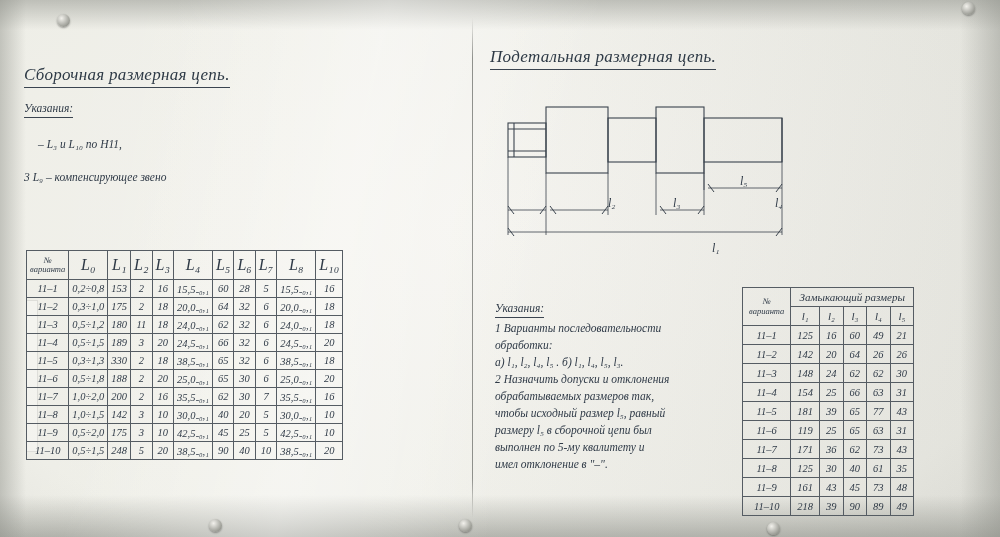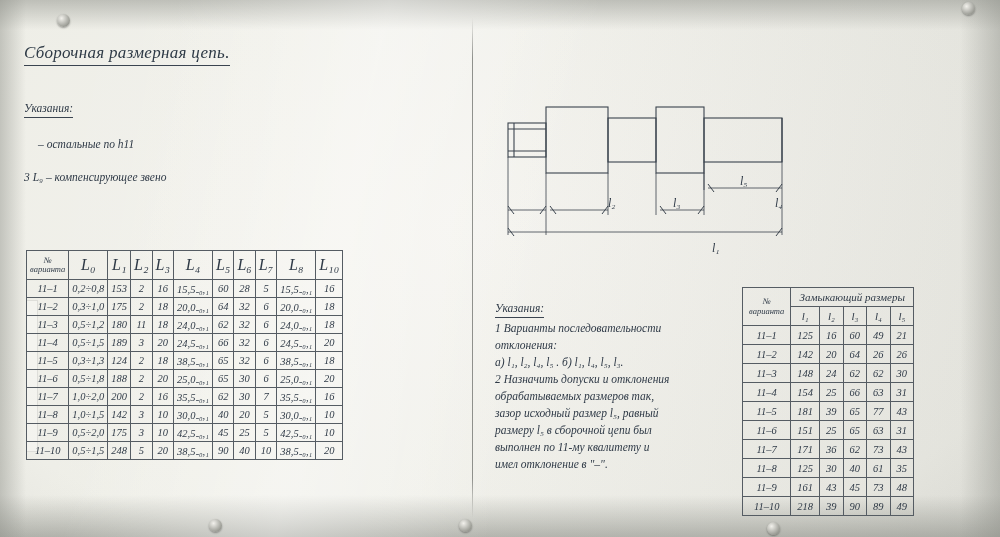--- a/index.html
+++ b/index.html
@@ -165,28 +165,28 @@
 
   <div class="tape" style="left:26px; top:300px; width:10px; height:150px;"></div>
   <div class="pin" style="left:57px; top:14px;"></div>
   <div class="pin" style="left:962px; top:2px;"></div>
   <div class="pin" style="left:209px; top:519px;"></div>
   <div class="pin" style="left:459px; top:519px;"></div>
   <div class="pin" style="left:767px; top:522px;"></div>
 
   <div class="divider"></div>
 
-  <h1 class="title" style="left:24px; top:43px;">
+  <h1 class="title" style="left:24px; top:65px;">
     <span class="underline">Сборочная размерная цепь.</span>
   </h1>
 
   <div class="notes" style="left:24px; top:100px; width:430px;">
     <span class="hdr">Указания:</span><br>
     <br>
-    <span class="ind">– остальные по h11</span>
+    <span class="ind">– L₃ и L₁₀ по H11,</span>
     <br>
     <span>3 L₉ – компенсирующее звено</span>
   </div>
 
   <table id="main-table">
     <thead>
       <tr>
         <th class="hvar">№<br>варианта</th>
       <th>L₀</th>
           <th>L₁</th>
@@ -249,21 +249,21 @@
           <td class="val">24,5₋₀,₁</td>
           <td class="val">66</td>
           <td class="val">32</td>
           <td class="val">6</td>
           <td class="val">24,5₋₀,₁</td>
           <td class="val">20</td>
         </tr>
         <tr>
           <td>11–5</td>
           <td class="val">0,3÷1,3</td>
-          <td class="val">124</td>
+          <td class="val">330</td>
           <td class="val">2</td>
           <td class="val">18</td>
           <td class="val">38,5₋₀,₁</td>
           <td class="val">65</td>
           <td class="val">32</td>
           <td class="val">6</td>
           <td class="val">38,5₋₀,₁</td>
           <td class="val">18</td>
         </tr>
         <tr>
@@ -327,20 +327,23 @@
           <td class="val">38,5₋₀,₁</td>
           <td class="val">90</td>
           <td class="val">40</td>
           <td class="val">10</td>
           <td class="val">38,5₋₀,₁</td>
           <td class="val">20</td>
         </tr>
       </tbody>
   </table>
 
+  <h1 class="title" style="left:490px; top:47px;">
+    <span class="underline">Подетальная размерная цепь.</span>
+  </h1>
 
   <svg id="drawing" width="330" height="180" viewBox="0 0 330 180">
     <g fill="none" stroke="#3a434d" stroke-width="1.1">
 
       <rect x="18" y="38" width="38" height="34"></rect>
 
       <rect x="56" y="22" width="62" height="66"></rect>
 
       <rect x="118" y="33" width="48" height="44"></rect>
 
@@ -386,27 +389,27 @@
 
   <div class="dim-label" style="left:608px; top:196px;">l₂</div>
   <div class="dim-label" style="left:673px; top:196px;">l₃</div>
   <div class="dim-label" style="left:775px; top:196px;">l₄</div>
   <div class="dim-label" style="left:740px; top:174px;">l₅</div>
   <div class="dim-label" style="left:712px; top:241px;">l₁</div>
 
   <div class="notes2">
     <span class="hdr">Указания:</span><br>
     <span>1 Варианты последовательности</span><br>
-    <span>отклонения:</span><br>
+    <span>обработки:</span><br>
     <span>а) l₁, l₂, l₄, l₅ . б) l₁, l₄, l₅, l₃.</span><br>
     <span>2 Назначить допуски и отклонения</span><br>
     <span>обрабатываемых размеров так,</span><br>
-    <span>зазор исходный размер l₅, равный</span><br>
+    <span>чтобы исходный размер l₅, равный</span><br>
     <span>размеру l₅ в сборочной цепи был</span><br>
-    <span>выполнен по 11-му квалитету и</span><br>
+    <span>выполнен по 5-му квалитету и</span><br>
     <span>имел отклонение в "–".</span>
   </div>
 
   <table id="right-table">
     <thead>
       <tr>
         <th class="hvar" rowspan="2">№<br>варианта</th>
         <th id="right-group-header" colspan="5">Замыкающий размеры</th>
       </tr>
       <tr id="right-subhead">
@@ -453,21 +456,21 @@
         <tr>
           <td>11–5</td>
           <td>181</td>
           <td>39</td>
           <td>65</td>
           <td>77</td>
           <td>43</td>
         </tr>
         <tr>
           <td>11–6</td>
-          <td>151</td>
+          <td>119</td>
           <td>25</td>
           <td>65</td>
           <td>63</td>
           <td>31</td>
         </tr>
         <tr>
           <td>11–7</td>
           <td>171</td>
           <td>36</td>
           <td>62</td>

